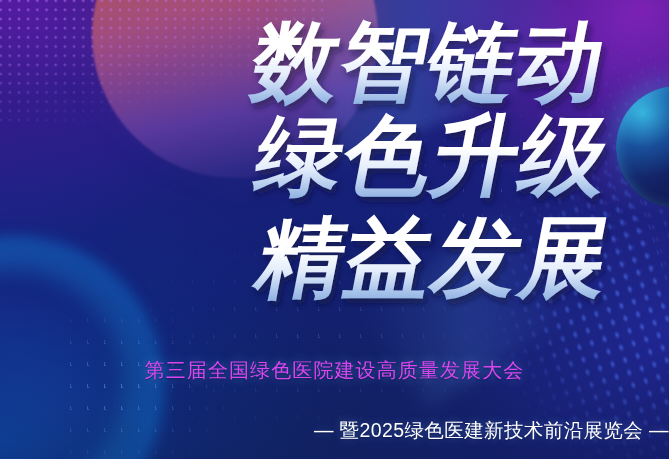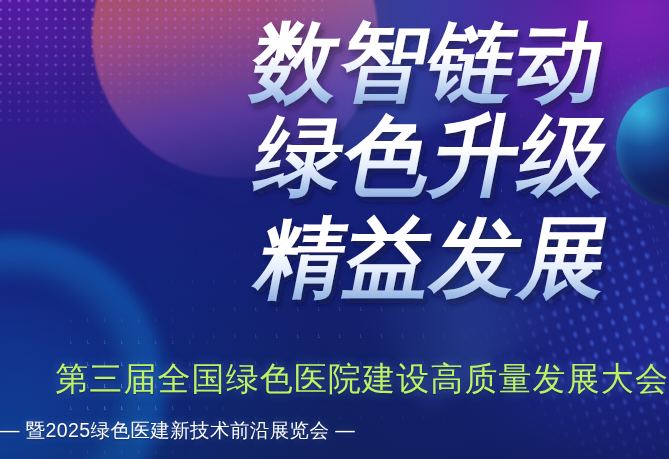--- a/index.html
+++ b/index.html
@@ -229,35 +229,35 @@
     z-index: 6;
   }
   .headline svg { display: block; width: 669px; height: 310px; }
 
   
   .sub-main {
     position: absolute;
     left: 0;
     right: 0;
     top: 357px;
-    text-align: right;
-    color: #bef264;
-    font-size: 33px;
+    text-align: center;
+    color: #d946ef;
+    font-size: 20px;
     letter-spacing: 1.1px;
     font-weight: 400;
     z-index: 7;
     text-shadow: 0 0 11px rgba(120,180,255,0.45), 0 1px 2px rgba(0,10,50,0.6);
     white-space: nowrap;
   }
   .sub-secondary {
     position: absolute;
-    left: 0;
+    left: 8px;
     right: 0;
     top: 417px;
-    text-align: left;
+    text-align: right;
     color: #ffffff;
     font-size: 19.5px;
     letter-spacing: 0.4px;
     font-weight: 400;
     z-index: 7;
     text-shadow: 0 0 9px rgba(120,180,255,0.40), 0 1px 2px rgba(0,10,50,0.55);
     white-space: nowrap;
   }
 </style>
 </head>

